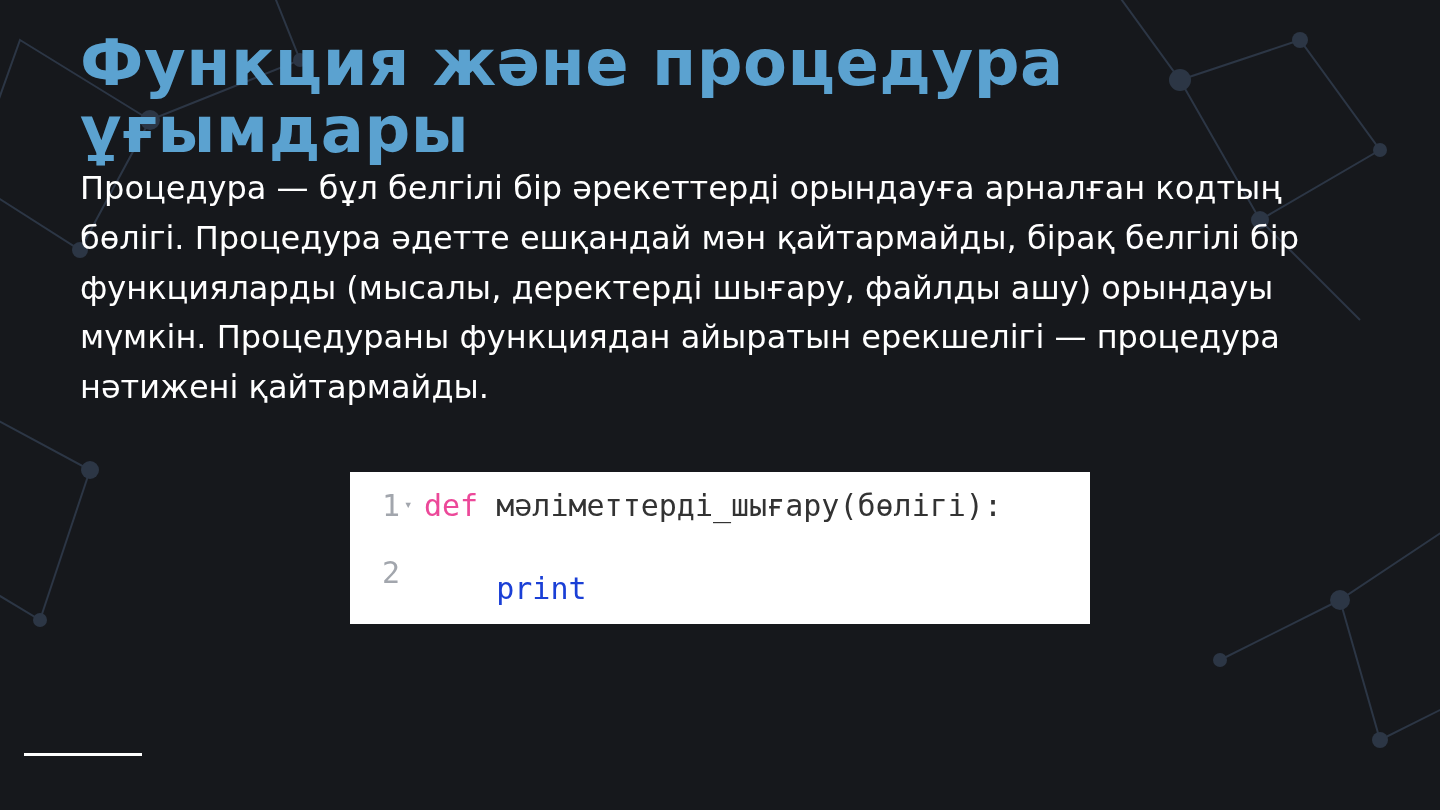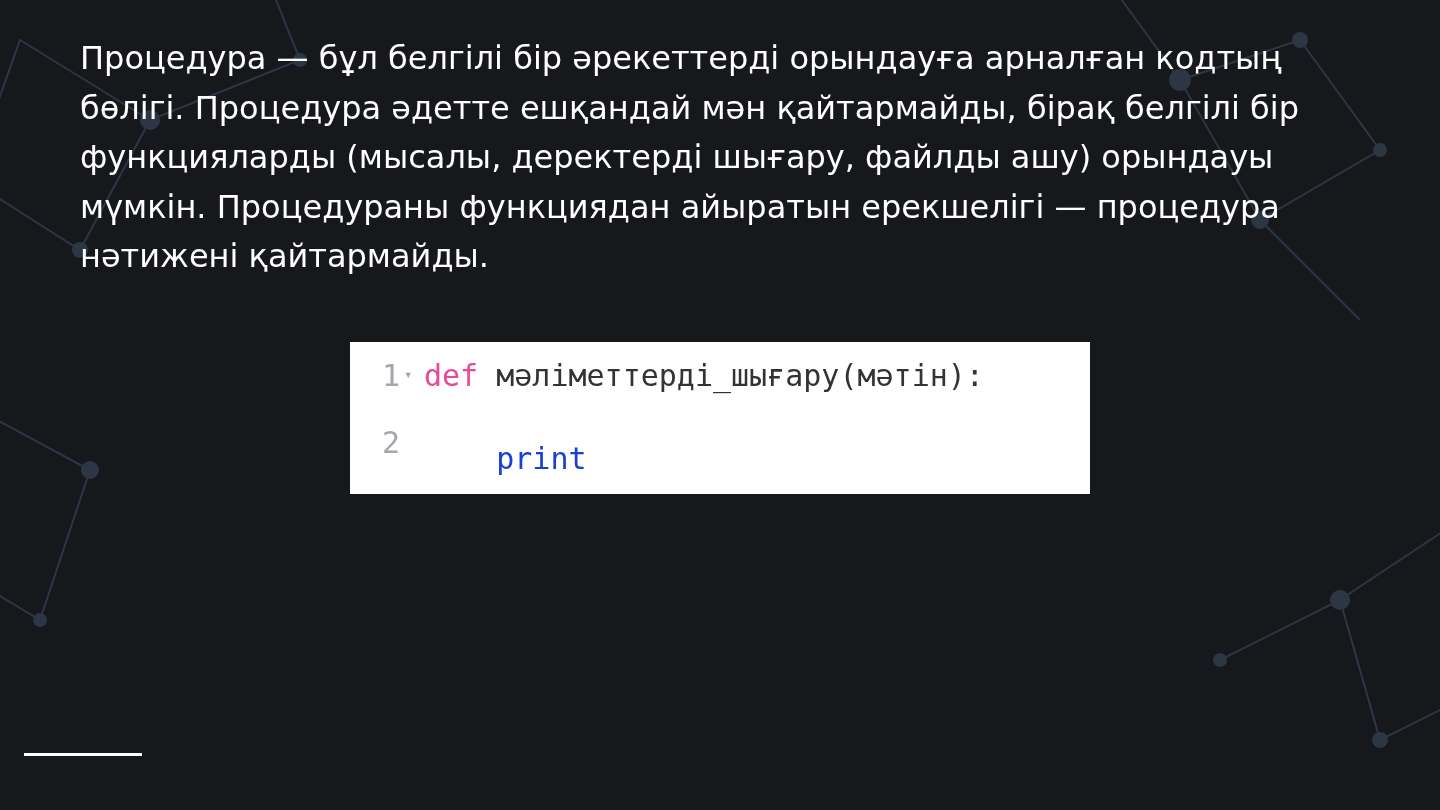--- a/index.html
+++ b/index.html
@@ -106,25 +106,26 @@
     <circle cx="1300" cy="40" r="8"></circle>
     <circle cx="1260" cy="220" r="9"></circle>
     <circle cx="1380" cy="150" r="7"></circle>
     <circle cx="1340" cy="600" r="10"></circle>
     <circle cx="1380" cy="740" r="8"></circle>
     <circle cx="1220" cy="660" r="7"></circle>
   </g>
 </svg>
 
 <div class="slide">
+  <h1 class="title">Функция және процедура ұғымдары</h1>
   <p class="body-text">Процедура — бұл белгілі бір әрекеттерді орындауға арналған кодтың бөлігі. Процедура әдетте ешқандай мән қайтармайды, бірақ белгілі бір функцияларды (мысалы, деректерді шығару, файлды ашу) орындауы мүмкін. Процедураны функциядан айыратын ерекшелігі — процедура нәтижені қайтармайды.</p>
 
   <div class="code-box">
     <div class="code-line">
-      <span class="gutter">1</span><span class="fold-triangle">▾</span><span class="kw">def</span><span class="plain"> </span><span class="plain">мәліметтерді_шығару(мәтін):</span>
+      <span class="gutter">1</span><span class="fold-triangle">▾</span><span class="kw">def</span><span class="plain"> </span><span class="plain">мәліметтерді_шығару(бөлігі):</span>
     </div>
     <div class="code-line">
       <span class="gutter">2</span><span class="fold-spacer"></span><span class="plain">    </span><span class="fn">print</span>
     </div>
   </div>
 </div>
 
 <div class="footer-rule"></div>
 
 </body></html>

